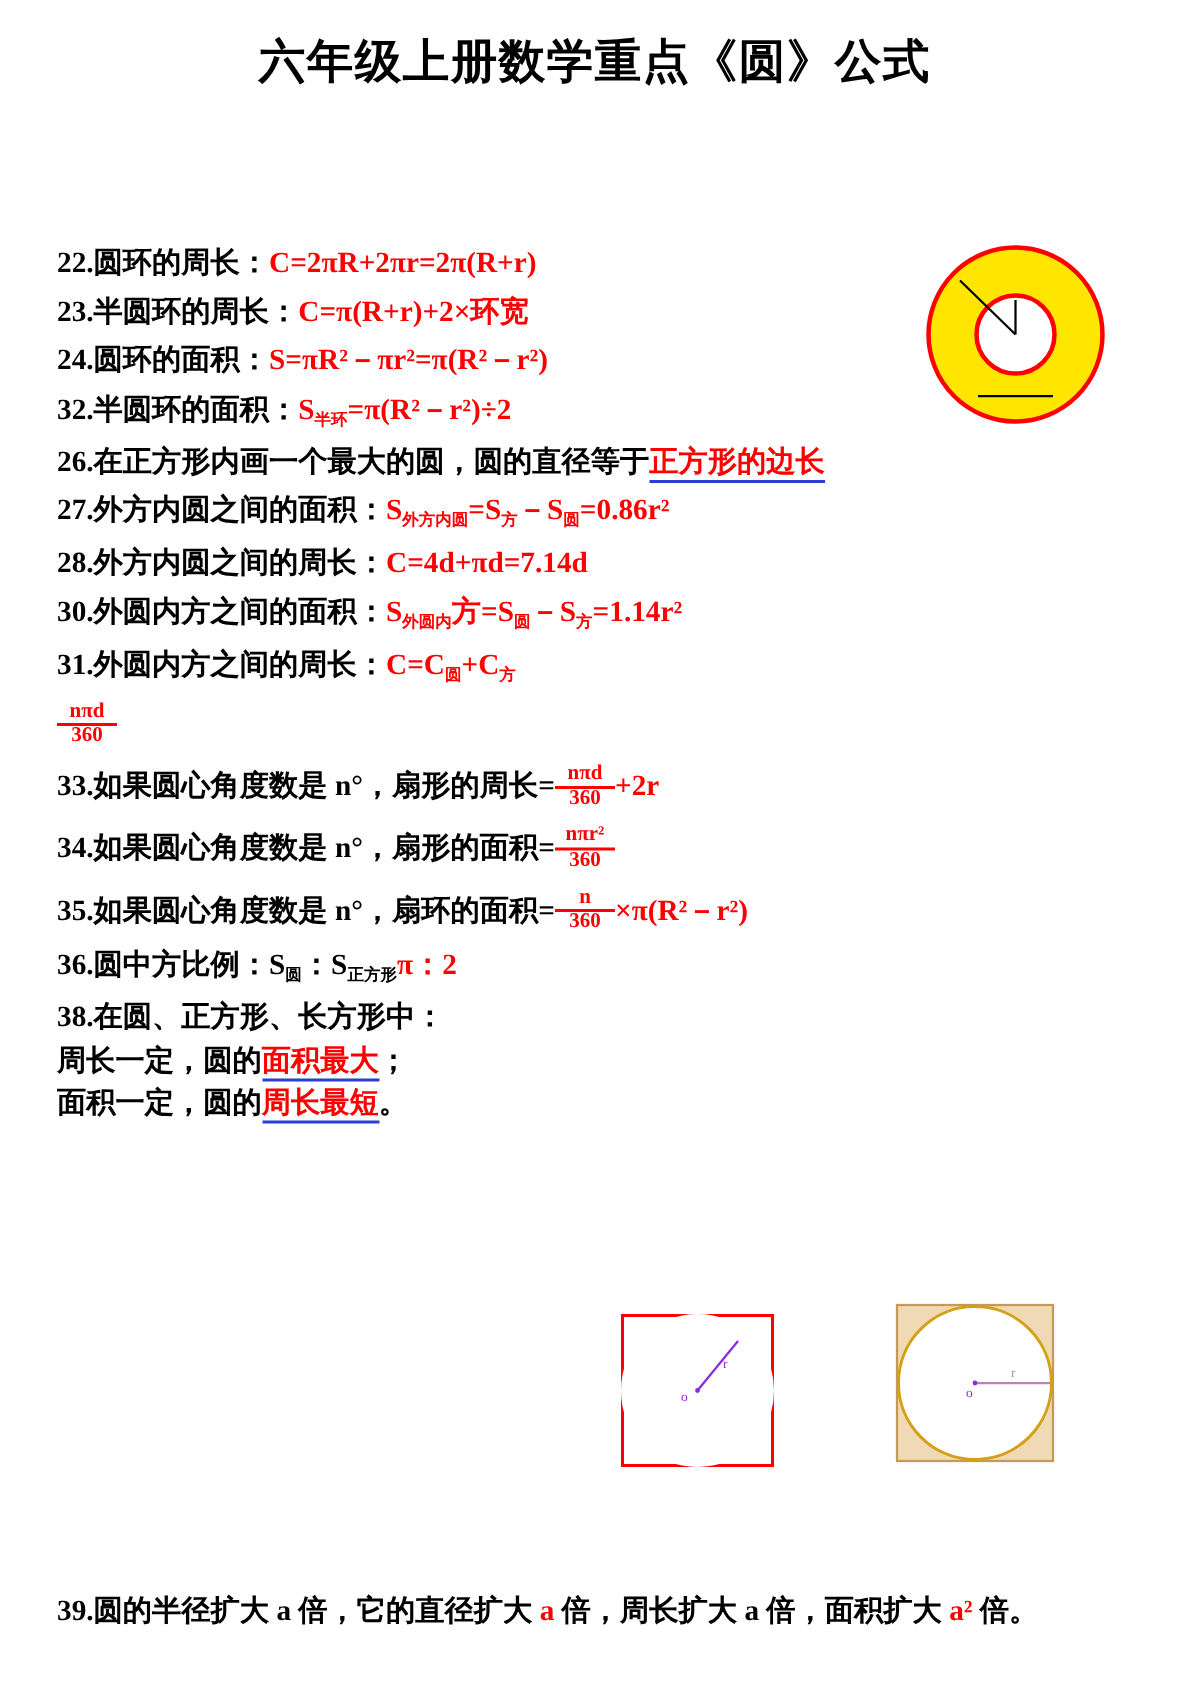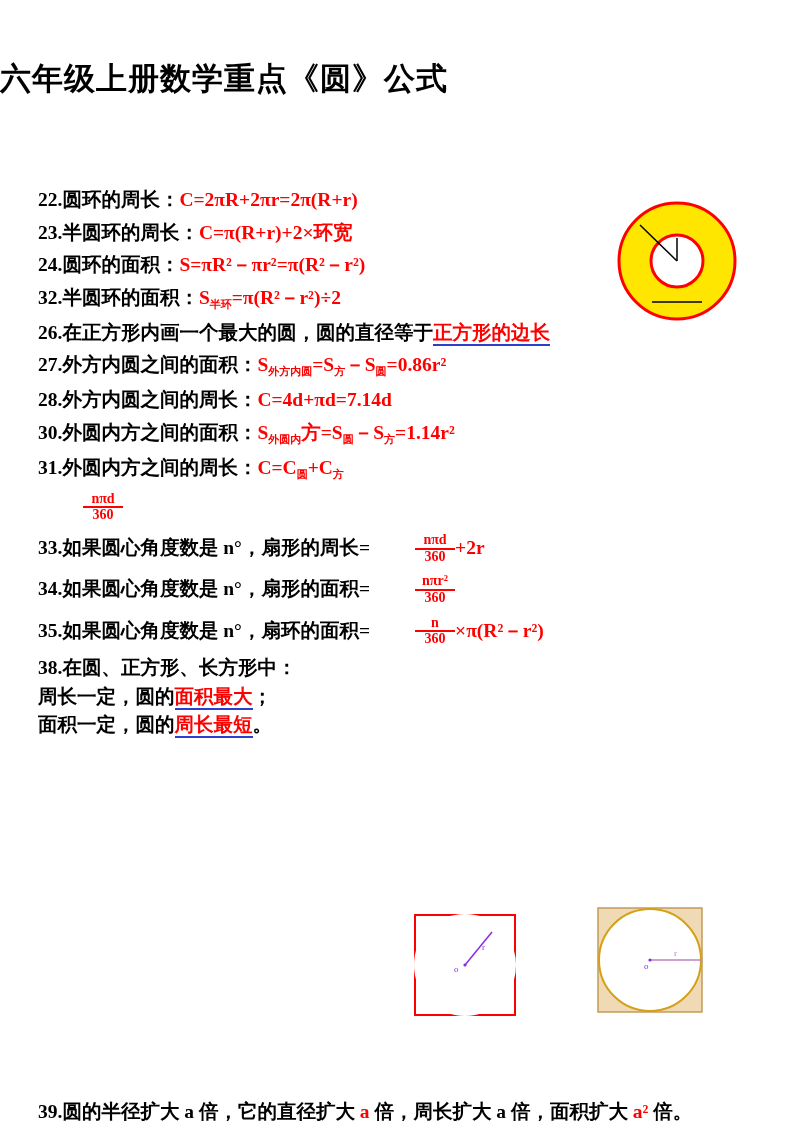--- a/index.html
+++ b/index.html
@@ -15,31 +15,31 @@
     position: relative;
     overflow: hidden;
   }
   .page {
     position: relative;
     width: 793px;
     height: 1122px;
     box-sizing: border-box;
   }
   .title {
-    text-align: left;
+    text-align: center;
     font-family: Liberation Mono, monospace;
     font-weight: bold;
     font-size: 31px;
     letter-spacing: 1px;
-    margin-top: 58px;
+    margin-top: 20px;
     color: #000;
   }
   .content {
     position: absolute;
-    top: 132px;
+    top: 146px;
     left: 38px;
     width: 720px;
   }
   .line {
     font-size: 19.5px;
     font-weight: bold;
     line-height: 1.0;
     margin-bottom: 13px;
     white-space: nowrap;
     color: #000;
@@ -58,21 +58,20 @@
     font-weight: bold;
   }
   .frac {
     display: inline-block;
     text-align: center;
     vertical-align: middle;
     font-size: 14px;
     line-height: 1.05;
     position: relative;
     top: -1px;
-    margin-left: 45px;
   }
   .frac .num {
     display: block;
     border-bottom: 2px solid #ff0000;
     padding: 0 3px;
   }
   .frac .den {
     display: block;
     padding: 0 3px;
   }
@@ -183,20 +182,23 @@
     </div>
 
     <div class="line tight">
       <span>34.如果圆心角度数是 n°，扇形的面积=</span><span class="frac red frac-wide"><span class="num">nπr²</span><span class="den">360</span></span>
     </div>
 
     <div class="line tight">
       <span>35.如果圆心角度数是 n°，扇环的面积=</span><span class="frac red frac-wide"><span class="num">n</span><span class="den">360</span></span><span class="red">×π(R²－r²)</span>
     </div>
 
+    <div class="line">
+      <span>36.圆中方比例：</span><span>S</span><span class="sub">圆</span><span>：S</span><span class="sub">正方形</span><span class="red">π：2</span>
+    </div>
 
 
     <div class="line sect-38">
       <span>38.在圆、正方形、长方形中：</span>
     </div>
 
     <div class="line sect-38">
       <span>周长一定，圆的</span><span class="blue-underline">面积最大</span><span>；</span>
     </div>
 

